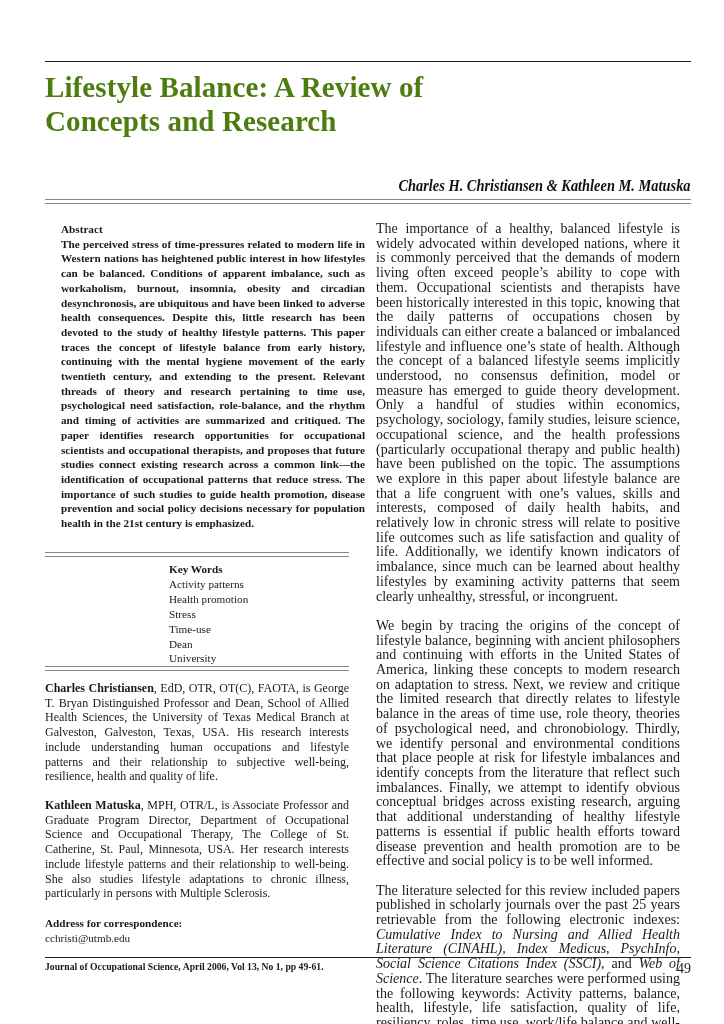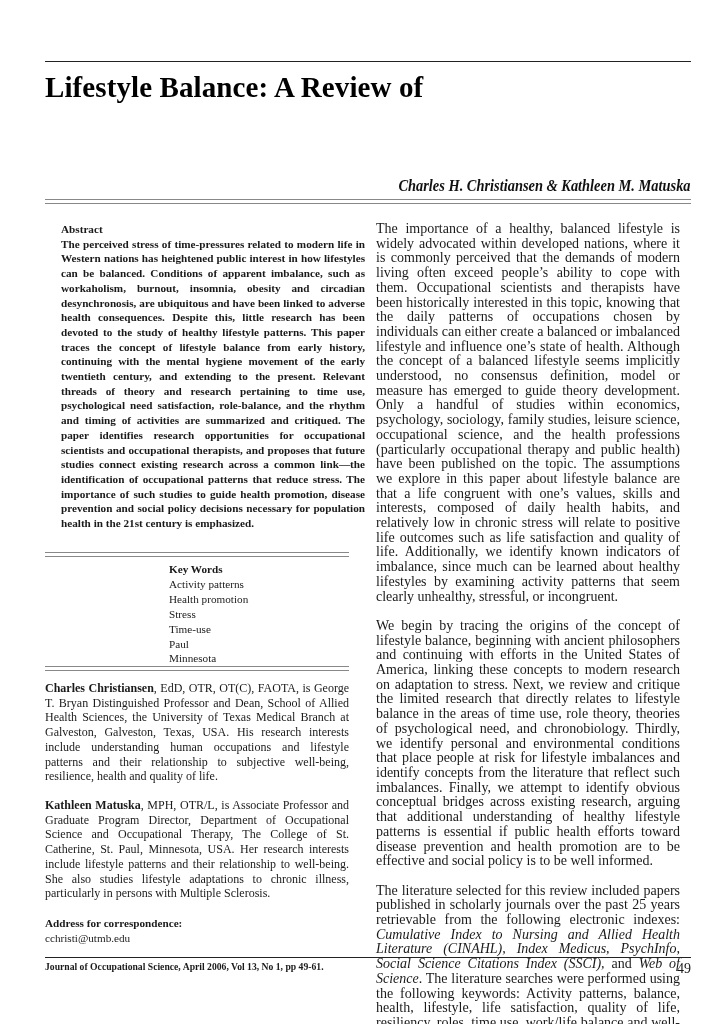--- a/index.html
+++ b/index.html
@@ -25,21 +25,21 @@
     }
     .title {
       position: absolute;
       left: 45px;
       top: 70px;
       width: 646px;
       margin: 0;
       font-weight: bold;
       font-size: 29px;
       line-height: 34px;
-      color: #000000;
+      color: #4d7c0f;
       letter-spacing: 0.1px;
     }
     .title span { display: block; }
     .authors {
       position: absolute;
       right: 33px;
       top: 177px;
       font-style: italic;
       font-weight: bold;
       font-size: 16px;
@@ -150,42 +150,43 @@
       font-size: 14px;
     }
   </style>
 </head>
 <body>
 
 <div class="top-rule"></div>
 
 <h1 class="title">
   <span>Lifestyle Balance: A Review of</span>
+  <span>Concepts and Research</span>
 </h1>
 
 <div class="authors">Charles H. Christiansen &amp; Kathleen M. Matuska</div>
 
 <div class="double-rule under-authors"></div>
 
 <div class="col-left">
   <div class="abstract-heading">Abstract</div>
   <p class="abstract-body">The perceived stress of time-pressures related to modern life in Western nations has heightened public interest in how lifestyles can be balanced. Conditions of apparent imbalance, such as workaholism, burnout, insomnia, obesity and circadian desynchronosis, are ubiquitous and have been linked to adverse health consequences. Despite this, little research has been devoted to the study of healthy lifestyle patterns. This paper traces the concept of lifestyle balance from early history, continuing with the mental hygiene movement of the early twentieth century, and extending to the present. Relevant threads of theory and research pertaining to time use, psychological need satisfaction, role-balance, and the rhythm and timing of activities are summarized and critiqued. The paper identifies research opportunities for occupational scientists and occupational therapists, and proposes that future studies connect existing research across a common link—the identification of occupational patterns that reduce stress. The importance of such studies to guide health promotion, disease prevention and social policy decisions necessary for population health in the 21st century is emphasized.</p>
 </div>
 
 <div class="double-rule left kw-top"></div>
 
 <div class="keywords">
   <div class="kw-heading">Key Words</div>
   <ul>
     <li>Activity patterns</li>
     <li>Health promotion</li>
     <li>Stress</li>
     <li>Time-use</li>
-    <li>Paul</li>
-    <li>Minnesota</li>
+    <li>Dean</li>
+    <li>University</li>
   </ul>
 </div>
 
 <div class="double-rule left kw-bottom"></div>
 
 <p class="bio b1"><span class="name">Charles Christiansen</span><span>, EdD, OTR, OT(C), FAOTA, is George T. Bryan Distinguished Professor and Dean, School of Allied Health Sciences, the University of Texas Medical Branch at Galveston, Galveston, Texas, USA. His research interests include understanding human occupations and lifestyle patterns and their relationship to subjective well-being, resilience, health and quality of life.</span></p>
 
 <p class="bio b2"><span class="name">Kathleen Matuska</span><span>, MPH, OTR/L, is Associate Professor and Graduate Program Director, Department of Occupational Science and Occupational Therapy, The College of St. Catherine, St. Paul, Minnesota, USA. Her research interests include lifestyle patterns and their relationship to well-being. She also studies lifestyle adaptations to chronic illness, particularly in persons with Multiple Sclerosis.</span></p>
 
 <div class="corr">

